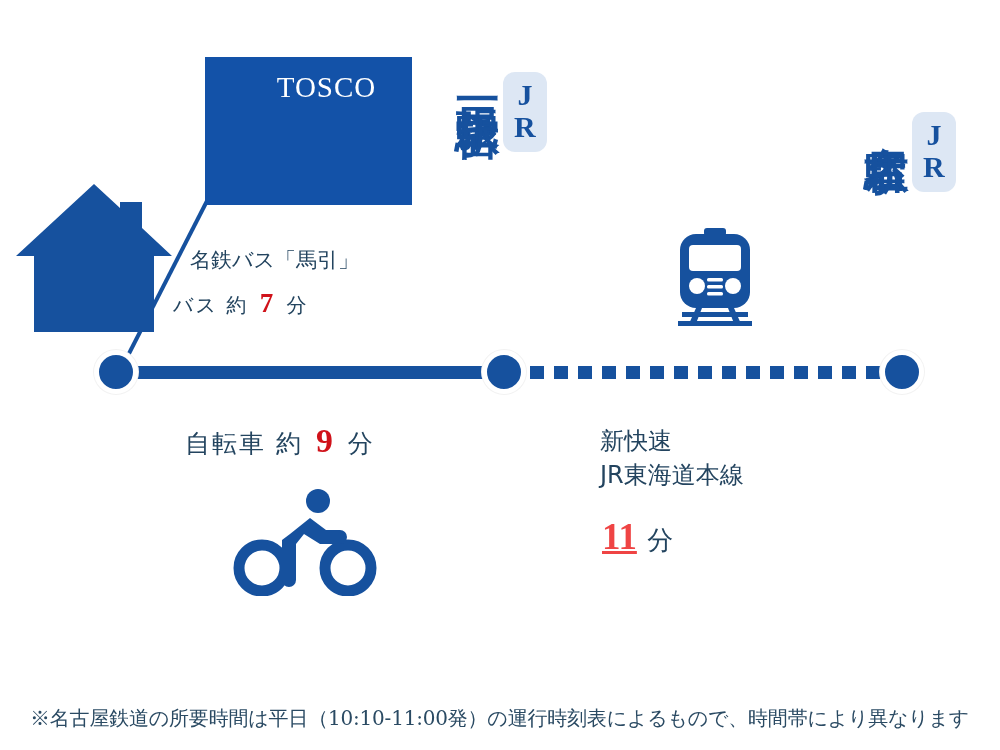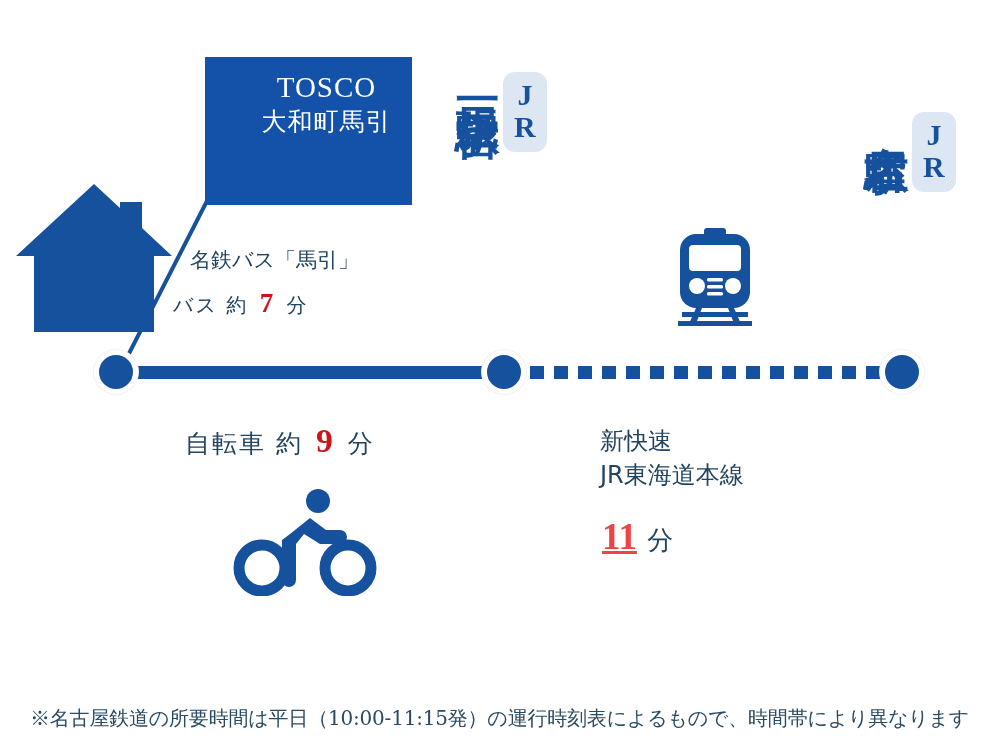--- a/index.html
+++ b/index.html
@@ -224,21 +224,20 @@
 <body>
 
 <div id="stage">
 
   <svg class="leader" viewBox="0 0 110 185" xmlns="http://www.w3.org/2000/svg">
     <line x1="8" y1="180" x2="98" y2="4" stroke="#16519e" stroke-width="4"></line>
   </svg>
 
   <div class="tosco-box">
     <div class="tosco-title">TOSCO</div>
-    <div class="tosco-line">大和町馬引</div>
   </div>
 
   <svg class="house" viewBox="0 0 160 155" xmlns="http://www.w3.org/2000/svg">
     <path d="M78 4 L0 76 L18 76 L18 152 L138 152 L138 76 L156 76 L126 48 L126 22 L104 22 L104 28 Z" fill="#16519e"></path>
   </svg>
 
   <div class="route-solid"></div>
   <div class="route-dashed"></div>
   <div class="node node-home"></div>
   <div class="node node-oi"></div>
@@ -299,15 +298,15 @@
 
   <div class="seg-text jr-line">
     <div>新快速</div>
     <div>JR東海道本線</div>
   </div>
   <div class="seg-text jr-time">
     <span class="num-sm">11</span>
     <span>分</span>
   </div>
 
-  <div class="footnote">※名古屋鉄道の所要時間は平日（10:00-11:15発）の運行時刻表によるもので、時間帯により異なります</div>
+  <div class="footnote">※名古屋鉄道の所要時間は平日（10:10-11:00発）の運行時刻表によるもので、時間帯により異なります</div>
 
 </div>
 
 </body></html>

